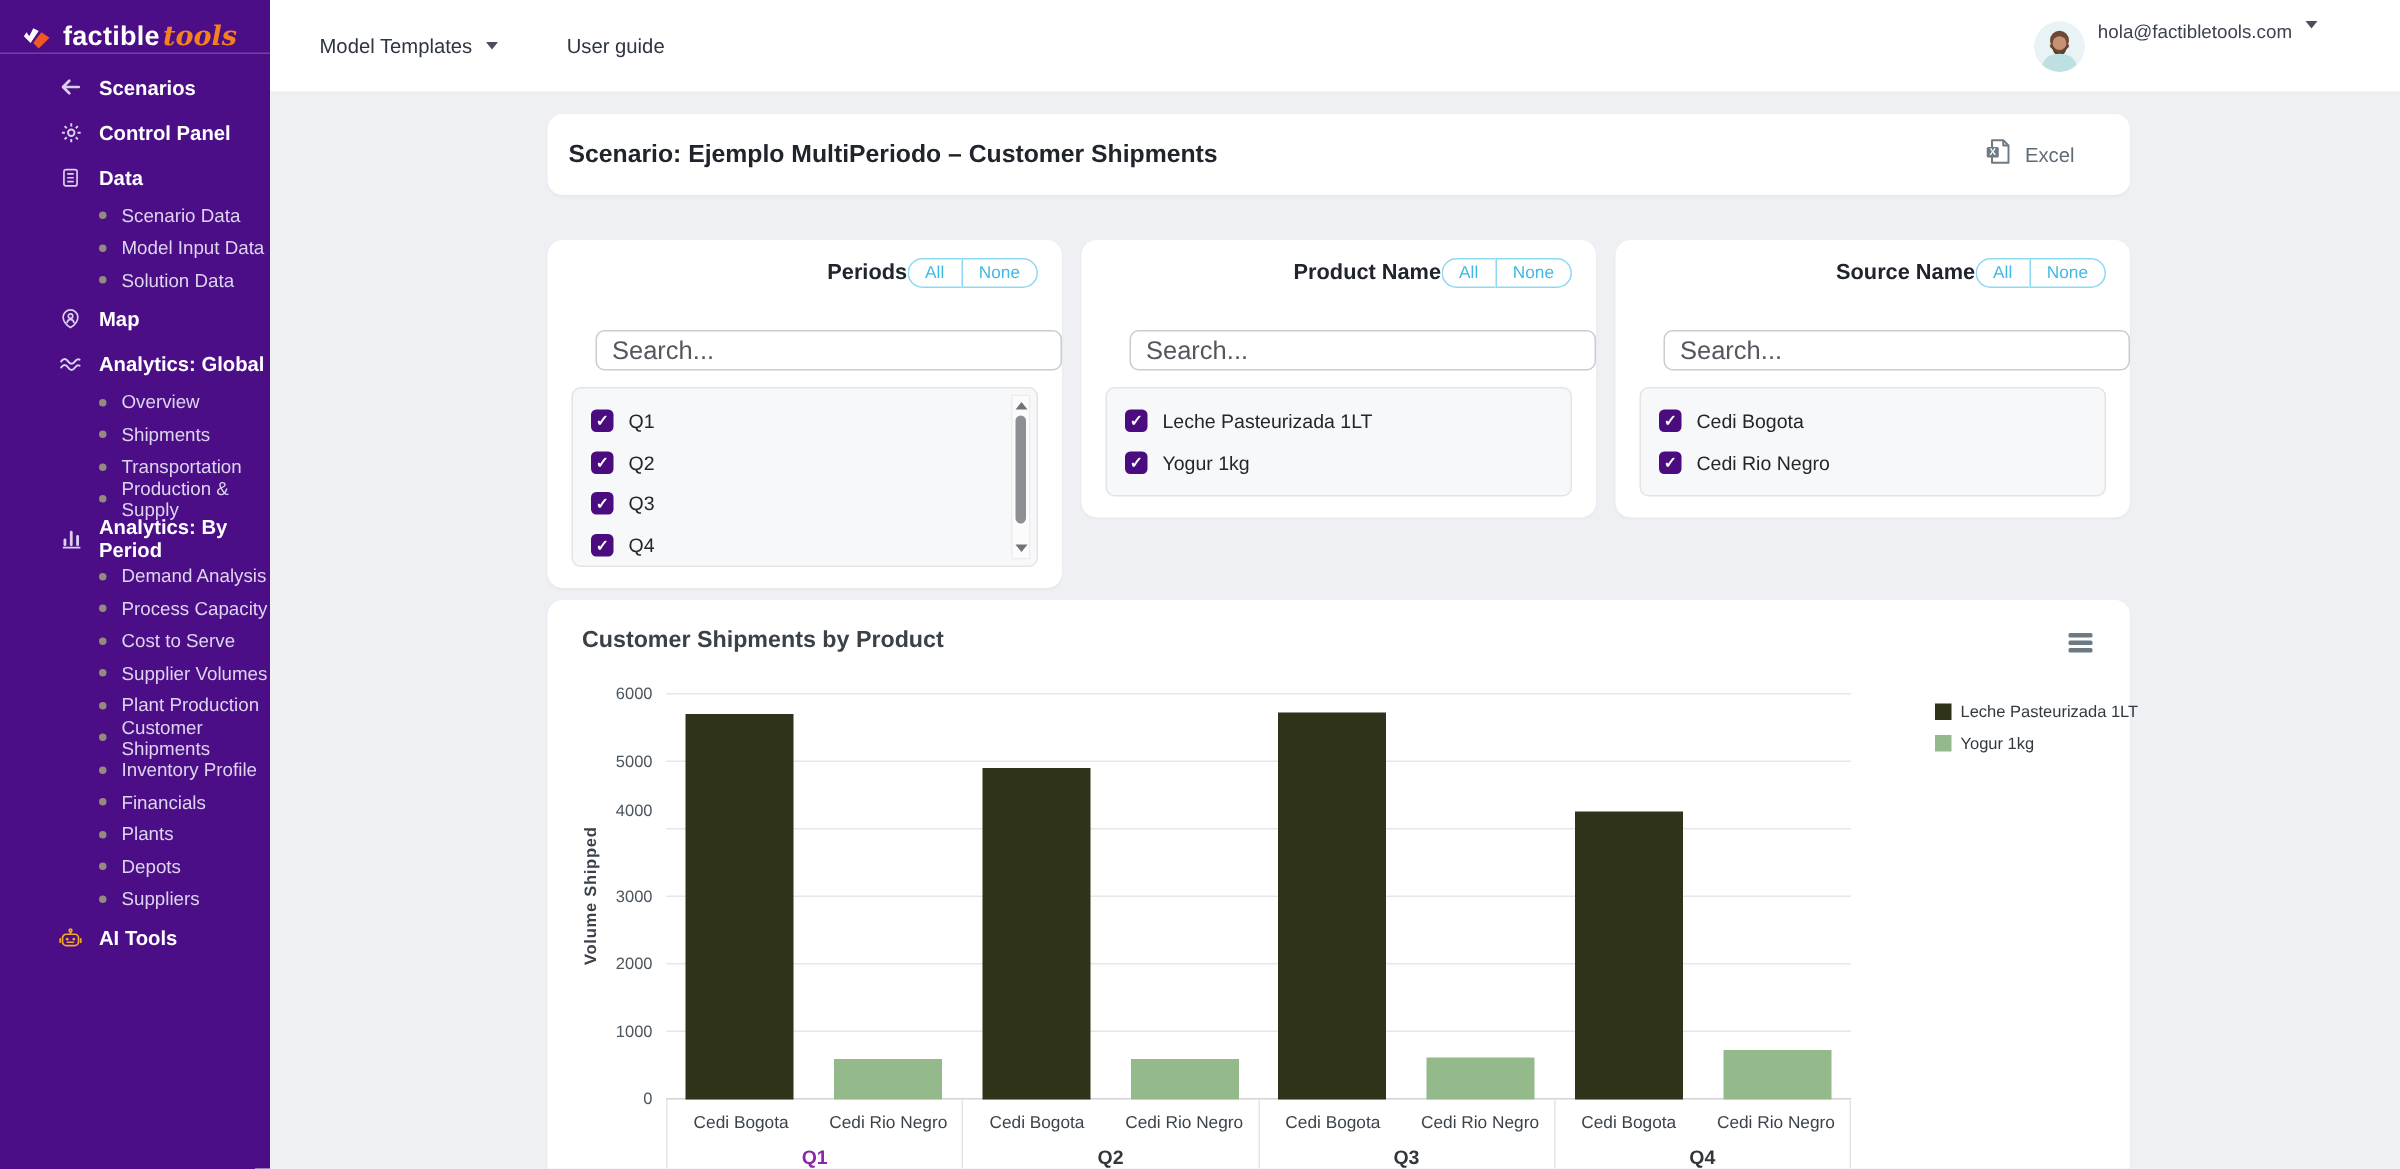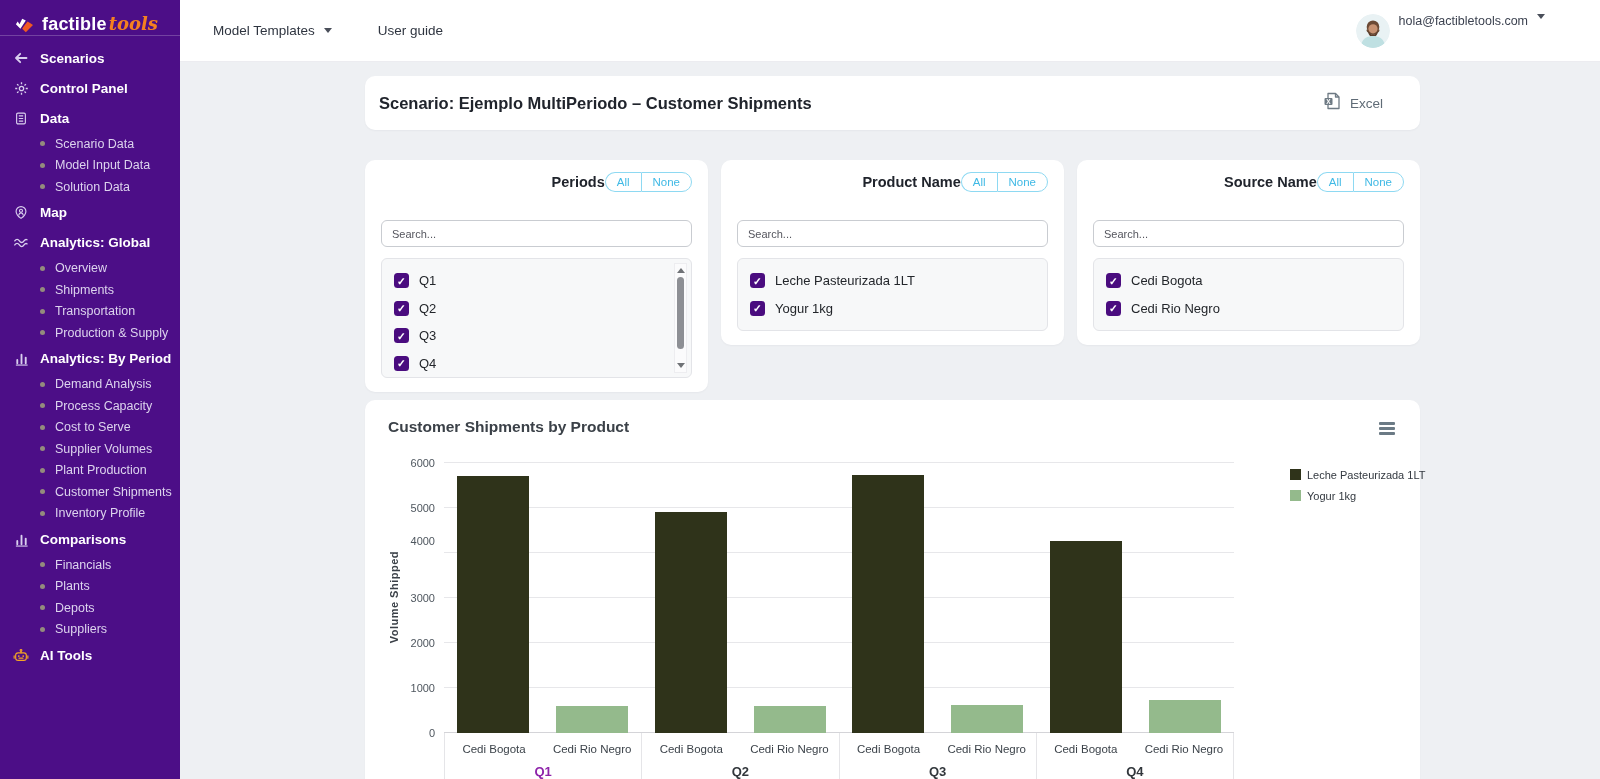--- a/index.html
+++ b/index.html
@@ -4,21 +4,21 @@
 <style>
   * { margin:0; padding:0; box-sizing:border-box; }
   html,body { width:1600px; height:779px; overflow:hidden; font-family:"Liberation Sans",sans-serif; background:#eef0f3; }
 
   
   .sidebar { position:absolute; left:0; top:0; width:180px; height:779px; background:#4c0e87; color:#fff; }
   .logo-row { height:36px; display:flex; align-items:flex-end; gap:7px; padding-left:13px; border-bottom:1px solid rgba(255,255,255,.22); cursor:pointer; }
   .logo-mark { width:22px; height:18px; display:flex; align-items:center; }
   .brand { font-size:18px; font-weight:bold; color:#fff; letter-spacing:.2px; }
   .brand-accent { font-size:18px; font-weight:bold; font-style:italic; font-family:"DejaVu Serif",serif; color:#f58020; margin-left:2px; }
-  .nav { padding-top:7px; }
+  .nav { padding-top:7px;padding-left:26px; }
   .nav-item { height:30px; display:flex; align-items:center; gap:10px; padding-left:12px; font-size:13.5px; font-weight:bold; color:#fff; cursor:pointer; }
   .nav-icon { width:18px; height:16px; display:flex; align-items:center; justify-content:center; color:#d9cfee; flex:none; }
   .nav-icon.orange { color:#f5a623; }
   .nav-sub { height:21.5px; display:flex; align-items:center; gap:10px; padding-left:40px; font-size:12.5px; color:#ddd4ee; cursor:pointer; }
   .nav-dot { width:5px; height:5px; border-radius:50%; background:#948b7d; flex:none; }
 
   
   .main { position:absolute; left:180px; top:0; width:1420px; height:779px; display:flex; flex-direction:column; }
   .topbar { height:62px; background:#fff; border-bottom:1px solid #ececf0; display:flex; align-items:center; padding:0 55px 0 33px; flex:none; }
   .menu-btn { display:flex; align-items:center; gap:9px; font-size:13.5px; color:#2f3540; cursor:pointer; }
@@ -38,21 +38,21 @@
 
   
   .filters-row { width:1055px; margin-top:30px; display:flex; gap:13px; align-items:flex-start; }
   .filter-card { flex:1; background:#fff; border-radius:10px; padding:12px 16px 14px; box-shadow:0 1px 2px rgba(20,20,40,.04); }
   .filter-head { display:flex; align-items:center; justify-content:flex-end; margin-bottom:28px; }
   .filter-title { font-size:14.5px; font-weight:bold; color:#20242c; }
   .toggle { display:flex; }
   .tbtn { background:#fff; font-family:"Liberation Sans",sans-serif; font-size:11.5px; color:#3fb9e5; border:1px solid #8ed9f2; padding:3px 11px; cursor:pointer; }
   .tbtn.left { border-radius:13px 0 0 13px; border-right:none; }
   .tbtn.right { border-radius:0 13px 13px 0; }
-  .search { width:100%; height:27px; border:1px solid #c9ccd1; border-radius:6px; padding:0 10px; font-family:"Liberation Sans",sans-serif; font-size:11px; color:#333; outline:none; }
+  .search { width:100%; height:27px; border:1px solid #c9ccd1; border-radius:6px; padding:0 10px; font-family:"Liberation Sans",sans-serif; font-size:17px; color:#333; outline:none;margin-left:16px; }
   .search::placeholder { color:#55565e; }
   .opt-list { margin-top:11px; background:#f7f8f9; border:1px solid #e3e4e8; border-radius:6px; padding:8px 12px; position:relative; }
   .opt-list.scrollable { padding-right:26px; height:120px; overflow:hidden; }
   .opt { height:27.5px; display:flex; align-items:center; gap:10px; cursor:pointer; }
   .cb { width:15px; height:15px; border-radius:3.5px; background:#4a0c7f; color:#fff; font-size:10.5px; font-weight:bold; display:flex; align-items:center; justify-content:center; flex:none; }
   .opt-label { font-size:13px; color:#23262b; }
   .sbar { position:absolute; right:4px; top:4px; bottom:4px; width:13px; background:#fbfbfc; border:1px solid #ededf0; display:flex; flex-direction:column; align-items:center; }
   .sarrow { width:0; height:0; margin:4px 0; cursor:pointer; }
   .sarrow.up { border-left:4px solid transparent; border-right:4px solid transparent; border-bottom:5px solid #6f7276; }
   .sarrow.down { border-left:4px solid transparent; border-right:4px solid transparent; border-top:5px solid #6f7276; margin-top:auto; }
@@ -214,31 +214,20 @@
         <span class="nav-sub-label">Plant Production</span>
       </div>
       <div class="nav-sub">
         <span class="nav-dot"></span>
         <span class="nav-sub-label">Customer Shipments</span>
       </div>
       <div class="nav-sub">
         <span class="nav-dot"></span>
         <span class="nav-sub-label">Inventory Profile</span>
       </div>
-      <div class="nav-item">
-        <span class="nav-icon">
-          <svg viewBox="0 0 16 16" width="15" height="15">
-            <g stroke="currentColor" stroke-width="2" stroke-linecap="round">
-              <path d="M3.5 13V9.5M8 13V4M12.5 13V7"></path>
-            </g>
-            <path d="M2 15h12.5" stroke="currentColor" stroke-width="1.2"></path>
-          </svg>
-        </span>
-        <span class="nav-label">Comparisons</span>
-      </div>
       <div class="nav-sub">
         <span class="nav-dot"></span>
         <span class="nav-sub-label">Financials</span>
       </div>
       <div class="nav-sub">
         <span class="nav-dot"></span>
         <span class="nav-sub-label">Plants</span>
       </div>
       <div class="nav-sub">
         <span class="nav-dot"></span>

